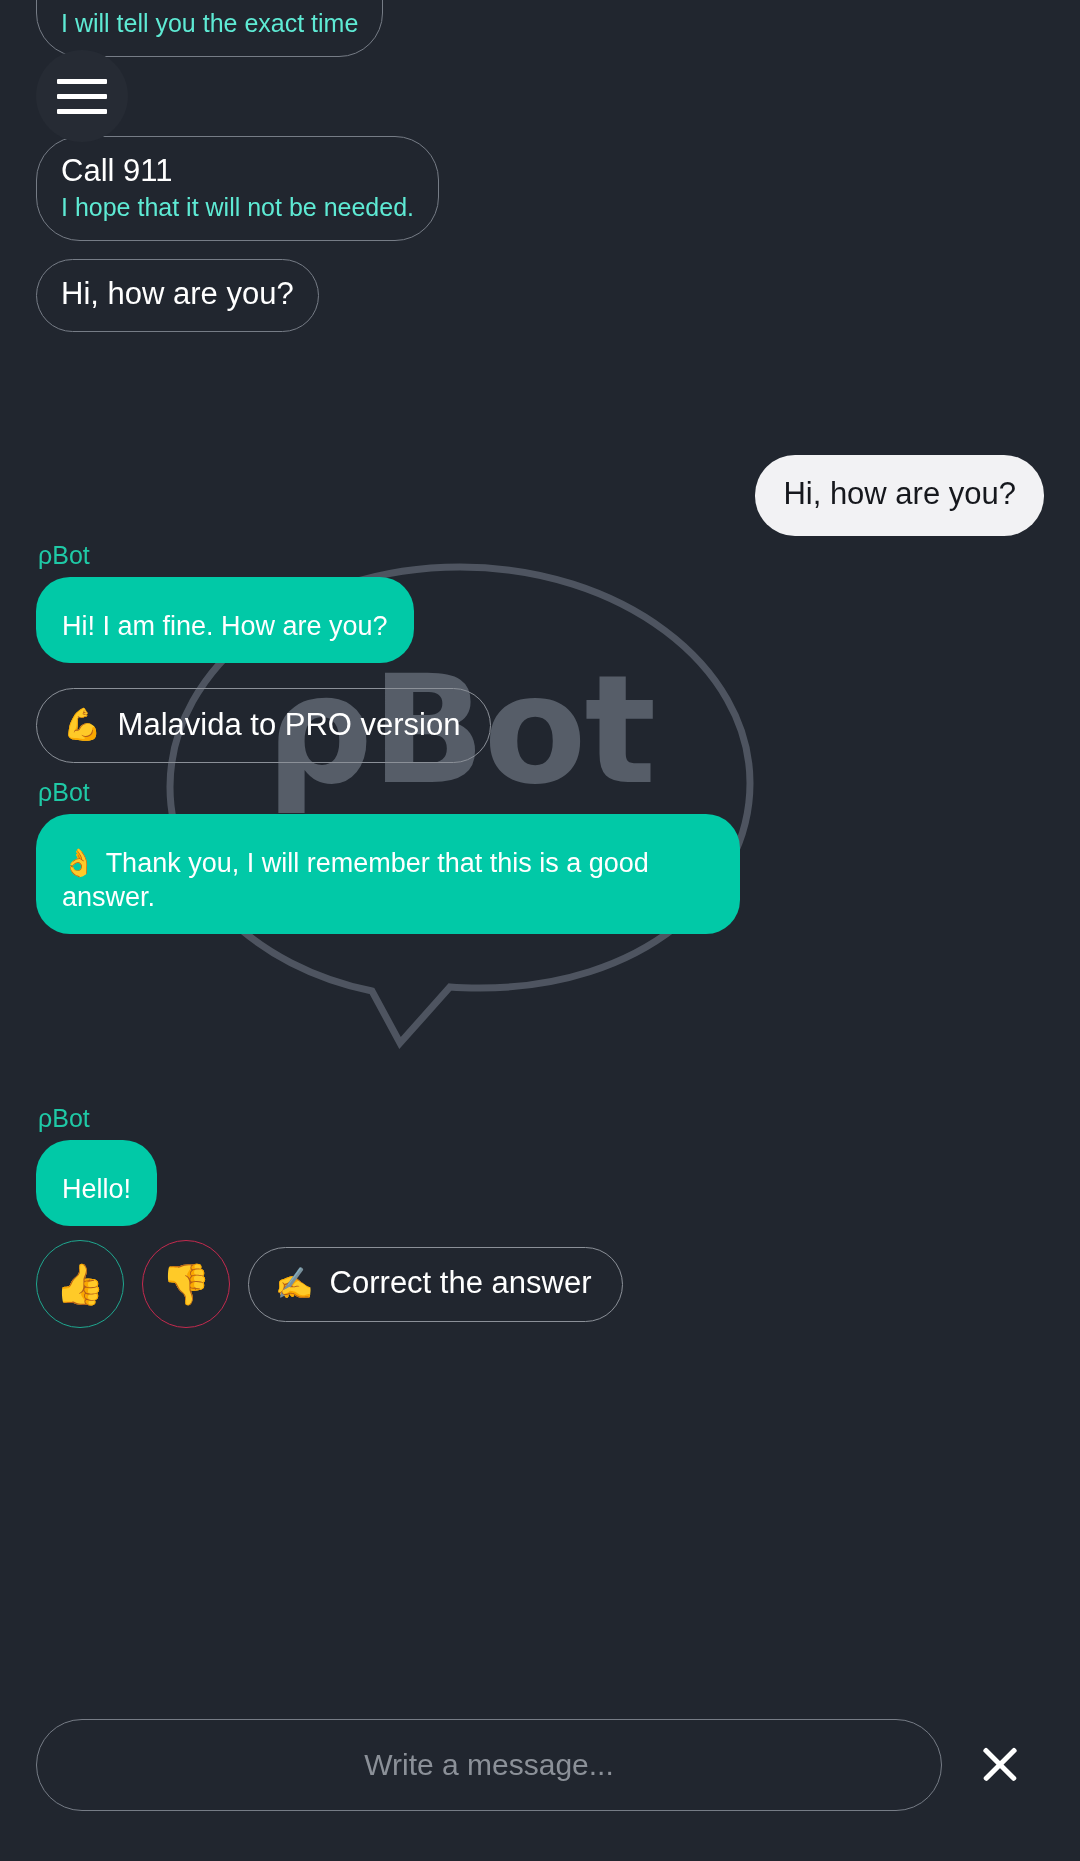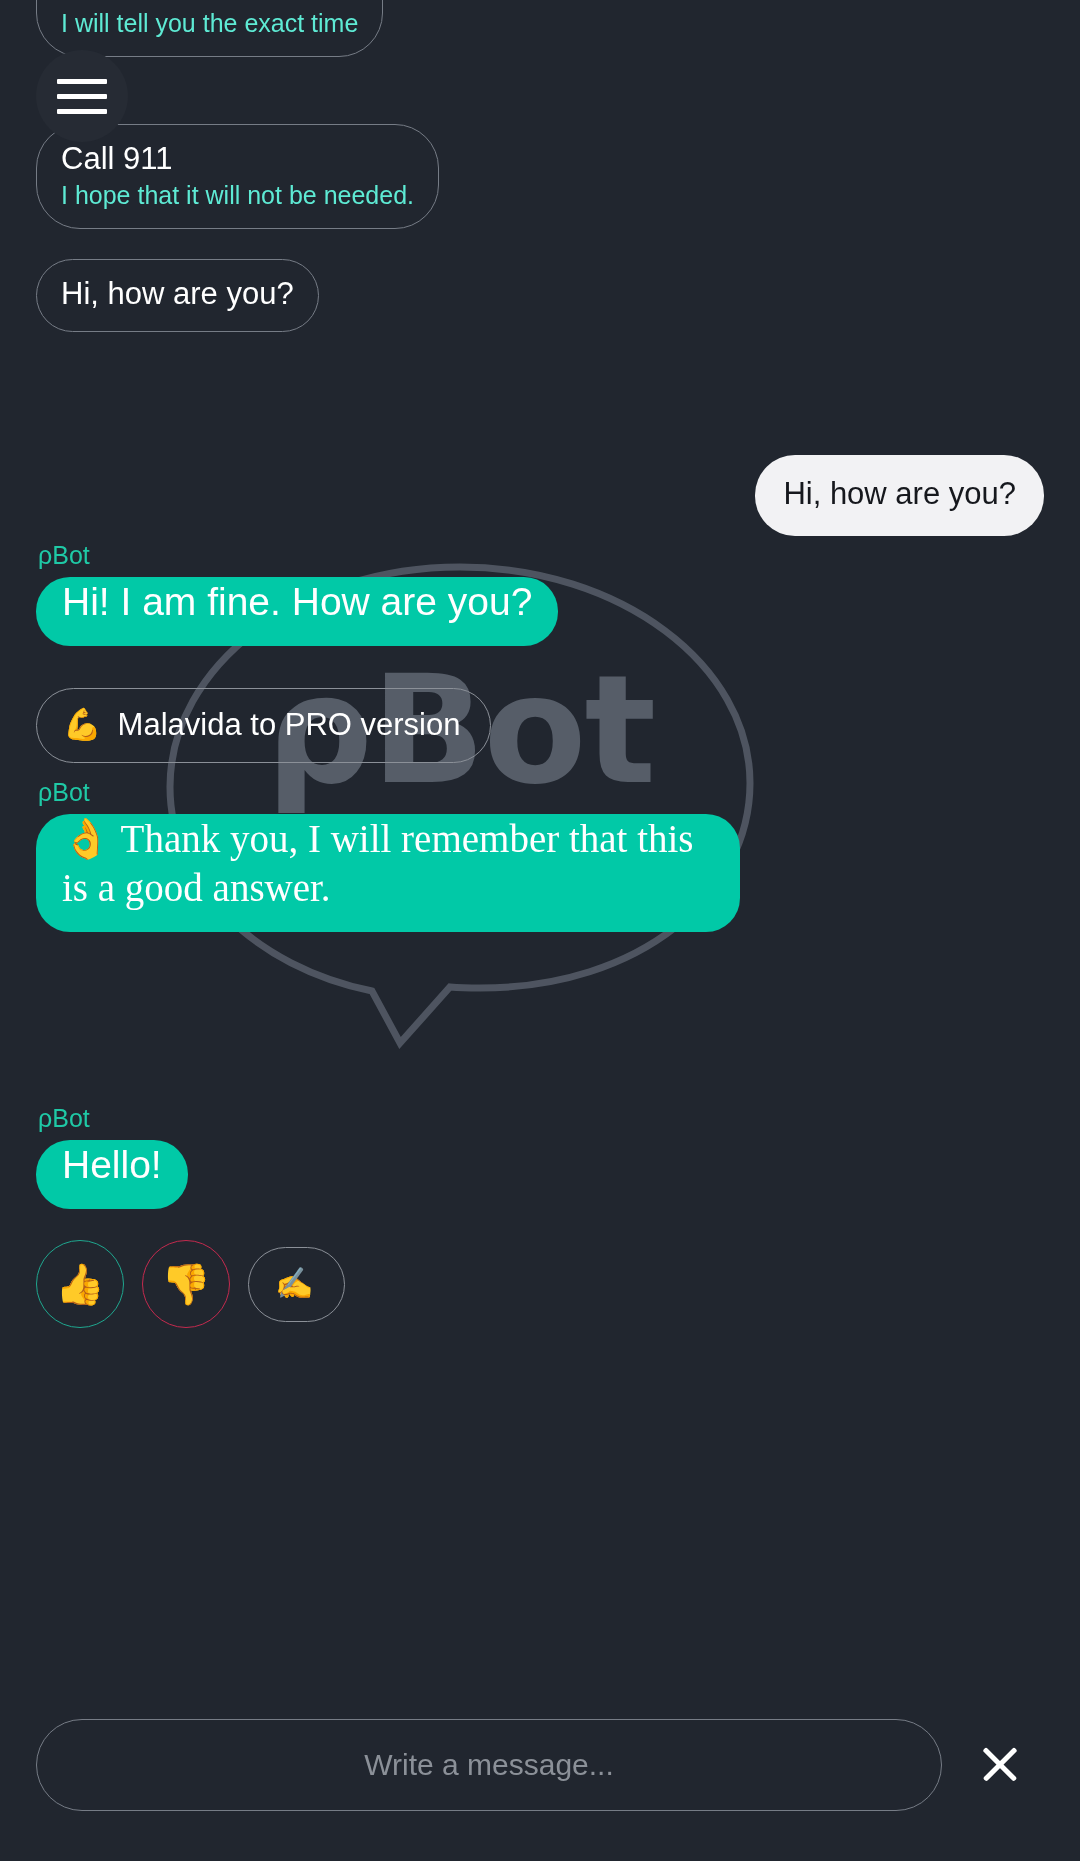--- a/index.html
+++ b/index.html
@@ -70,21 +70,21 @@
     white-space: nowrap;
   }
 
   
   #card-time-wrap {
     position: absolute;
     left: 36px;
     top: -48px;
     z-index: 2;
   }
-  #card-911-wrap { position: absolute; left: 36px; top: 124px; z-index: 2; }
+  #card-911-wrap { position: absolute; left: 36px; top: 136px; z-index: 2; }
   #card-hi-wrap  { position: absolute; left: 36px; top: 259px; z-index: 2; }
 
   
   .hamburger {
     position: absolute;
     left: 36px;
     top: 50px;
     width: 92px;
     height: 92px;
     border-radius: 50%;
@@ -121,23 +121,23 @@
   .bot-name {
     color: #1fc9a6;
     font-size: 25px;
     line-height: 1;
     margin: 0 0 9px 2px;
   }
 
   .bubble-bot {
     background: #01c9a7;
     color: #ffffff;
-    font-size: 39px;
+    font-size: 27px;
     line-height: 1.26;
-    padding: 0 26px 20px 26px;
+    padding: 32px 26px 20px 26px;
     border-radius: 34px;
     display: inline-block;
     max-width: 840px;
   }
   .bubble-bot .emo { margin-right: 10px; }
 
   
   .chip {
     border: 1.6px solid #8b9098;
     border-radius: 48px;
@@ -268,38 +268,39 @@
 
   <div class="abs" style="left:36px; top:688px;">
     <div class="chip">
       <span>💪</span>
       <span>Malavida to PRO version</span>
     </div>
   </div>
 
   <div class="abs" style="left:36px; top:780px; width:840px;">
     <div class="bot-name">ρBot</div>
-    <div class="bubble-bot" style="width:704px;font-family:Liberation Serif, serif;"><span class="emo">👌</span><span>Thank you, I will remember that this is a good answer.</span></div>
+    <div class="bubble-bot" style="width:704px;"><span class="emo">👌</span><span>Thank you, I will remember that this is a good answer.</span></div>
   </div>
 
 
   <div class="abs" style="left:36px; top:1106px;">
     <div class="bot-name">ρBot</div>
     <div class="bubble-bot">Hello!</div>
   </div>
 
   <div class="abs feedback-row" style="left:36px; top:1240px;">
     <div class="round-btn up">
       <span>👍</span>
     </div>
     <div class="round-btn down">
       <span>👎</span>
     </div>
     <div class="chip">
       <span>✍️</span>
+      <span>Correct the answer</span>
     </div>
   </div>
 
   <div class="composer">
     <input class="composer-input" type="text" placeholder="Write a message..." style="">
     <div class="close-btn">
       <i class="a"></i>
       <i class="b"></i>
     </div>
   </div>

